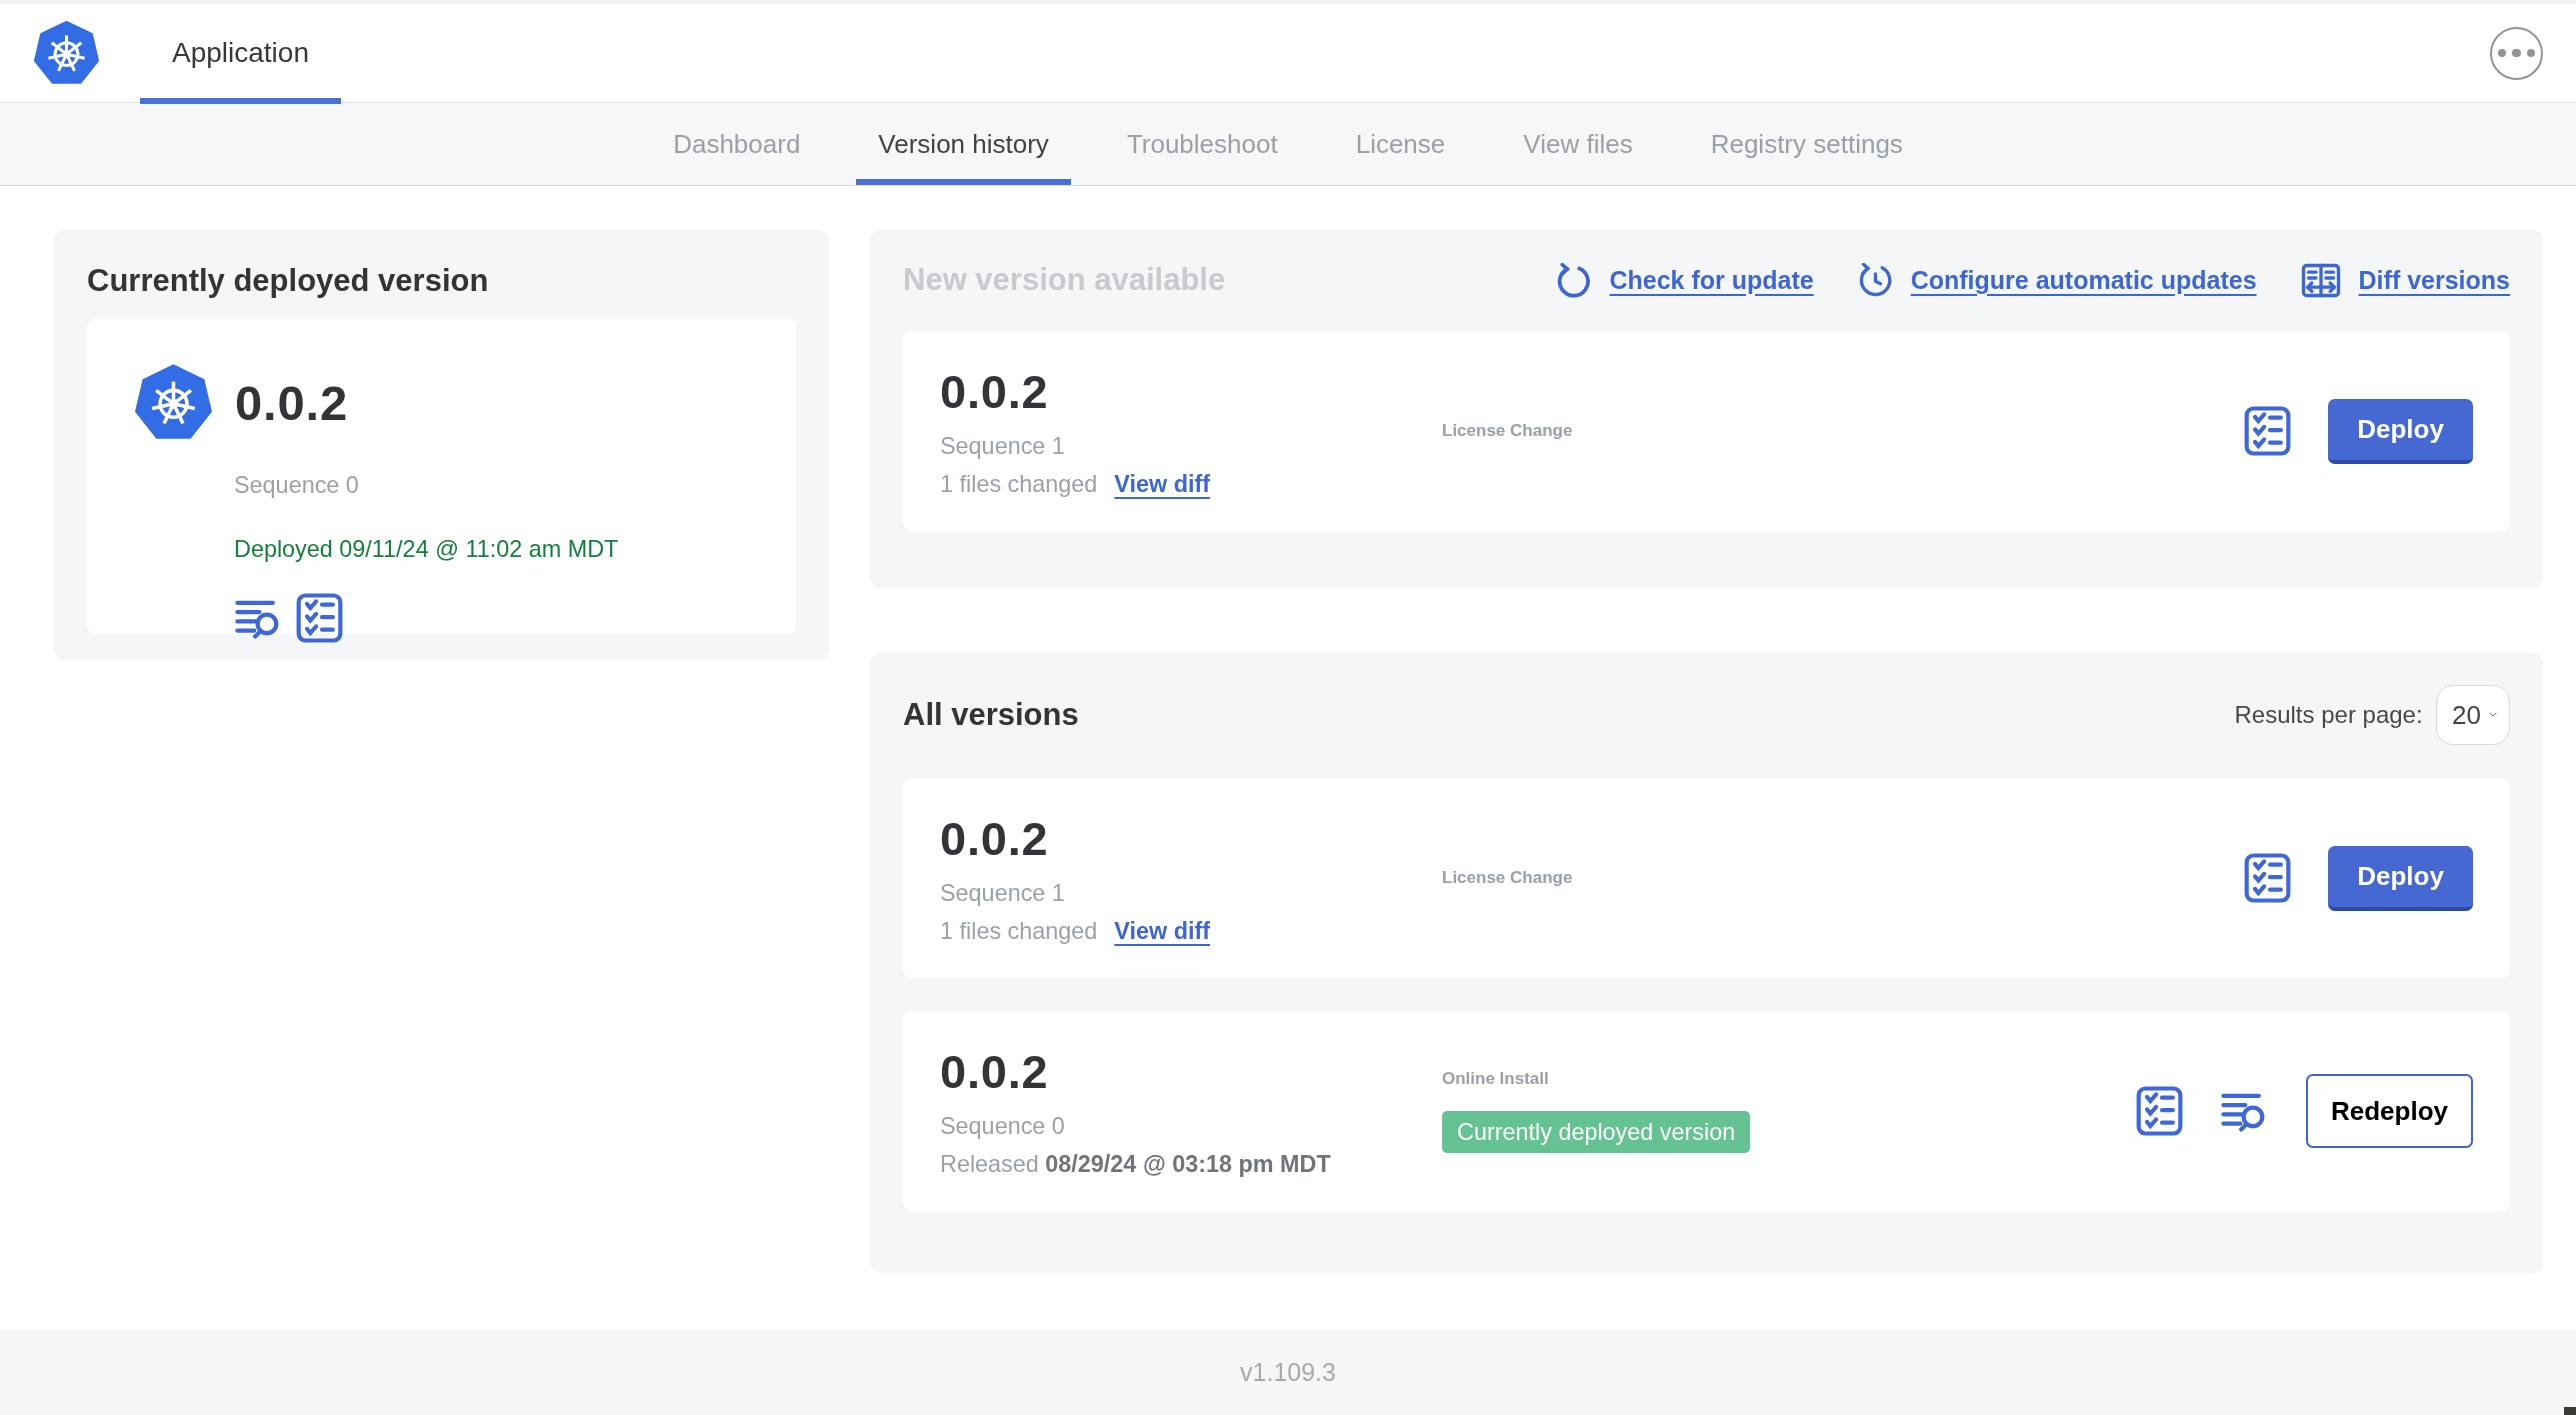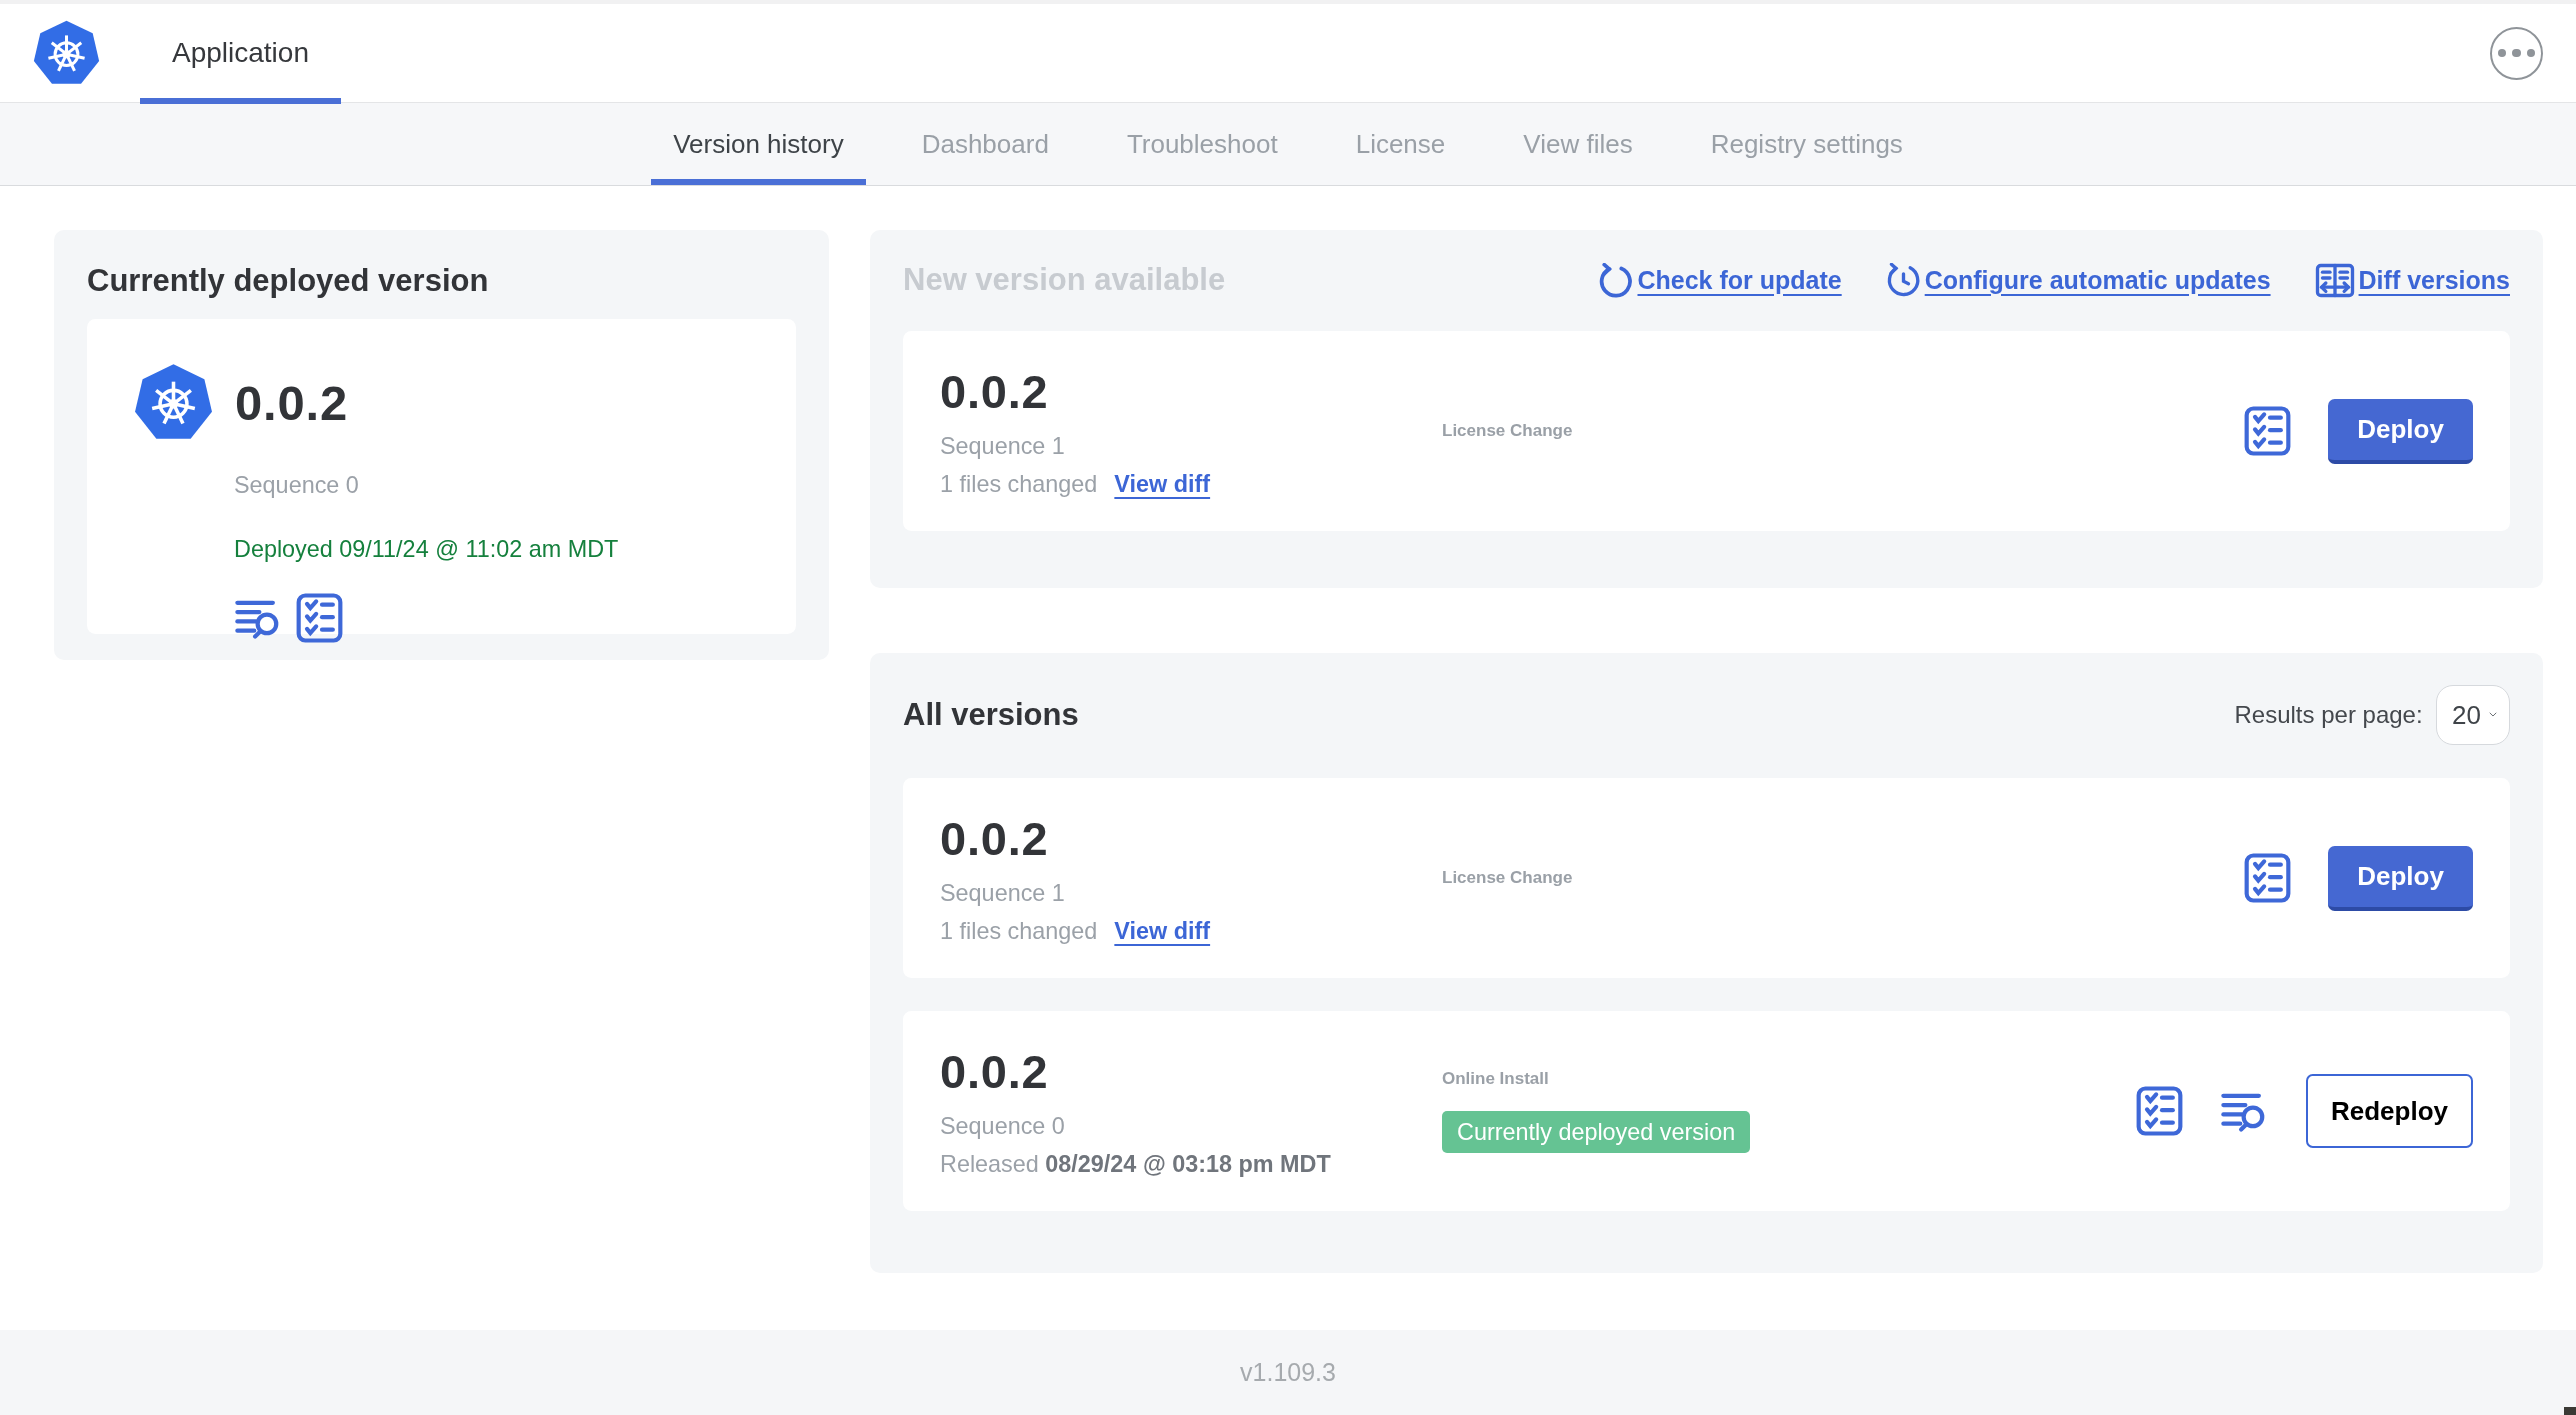--- a/index.html
+++ b/index.html
@@ -48,21 +48,21 @@
   .seq-text { font-size: 23.4px; color: #9ba1a8; }
   .deployed-date { font-size: 23.4px; color: #15803d; margin-top: 37px; }
   .deployed-icons { display: flex; align-items: center; gap: 13.4px; margin-top: 30px; }
 
   
   .right-col { flex: 1; display: flex; flex-direction: column; }
   .newver-card { height: 358px; padding: 32px 33px; }
   .newver-head { display: flex; align-items: center; }
   .newver-title { font-size: 31px; font-weight: 600; color: #c7cbd0; text-align: center; }
   .head-links { margin-left: auto; display: flex; align-items: center; gap: 44px; }
-  .head-link { display: flex; align-items: center; gap: 4px; color: #3c66d6;
+  .head-link { display: flex; align-items: center; gap: 18px; color: #3c66d6;
     cursor: pointer; }
   .head-link .txt { font-size: 25px; font-weight: 600; text-decoration: underline;
     text-underline-offset: 5px; }
 
   .version-row { background: #fff; border-radius: 8.4px; min-height: 197px;
     padding: 33px 37px; display: flex; align-items: center; }
   .newver-card .version-row { margin-top: 33px; }
   .vr-left { width: 502px; flex: 0 0 auto; }
   .vr-left .version-big { font-size: 47px; }
   .vr-seq { font-size: 23.4px; color: #9ba1a8; margin-top: 13.4px; }
@@ -131,22 +131,22 @@
     <span class="label">Application</span>
   </div>
   <div class="menu-btn">
     <span class="dot"></span>
     <span class="dot"></span>
     <span class="dot"></span>
   </div>
 </div>
 
 <div class="nav">
+  <div class="nav-tab">Dashboard</div>
   <div class="nav-tab active">Version history</div>
-  <div class="nav-tab">Dashboard</div>
   <div class="nav-tab">Troubleshoot</div>
   <div class="nav-tab">License</div>
   <div class="nav-tab">View files</div>
   <div class="nav-tab">Registry settings</div>
 </div>
 
 <div class="main">
 
   <div class="card deployed-card">
     <div class="card-title">Currently deployed version</div>

